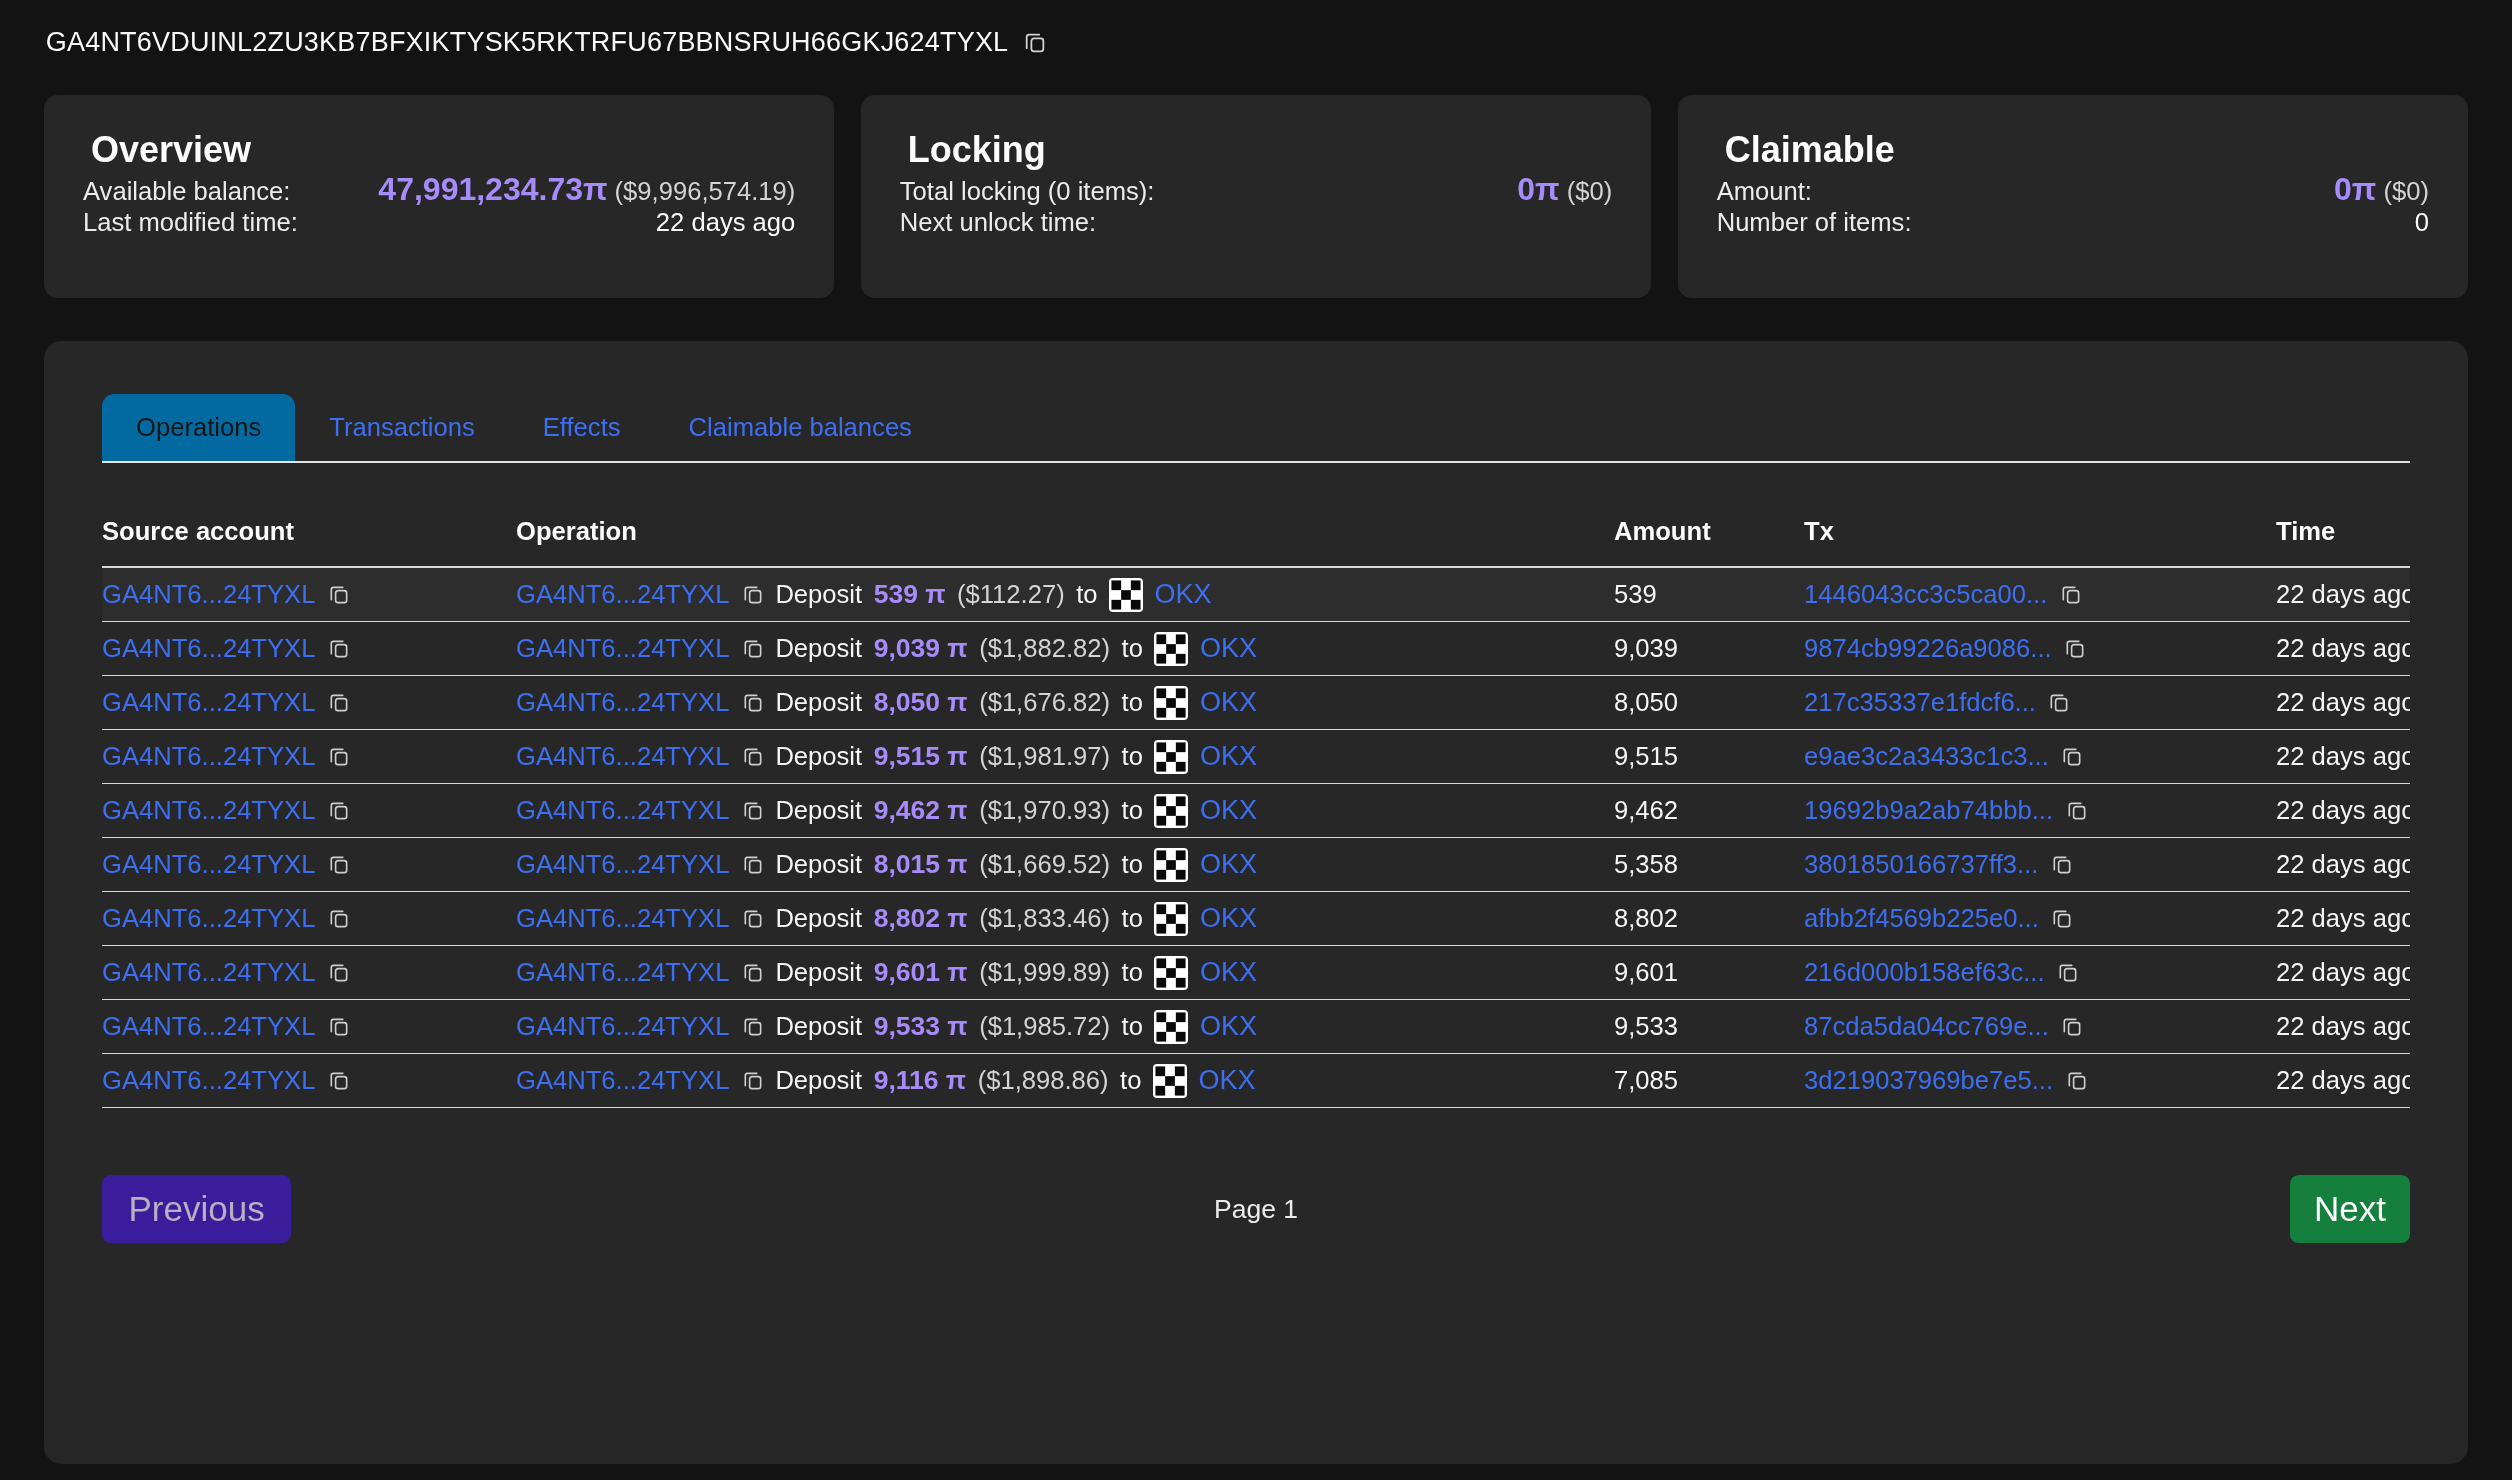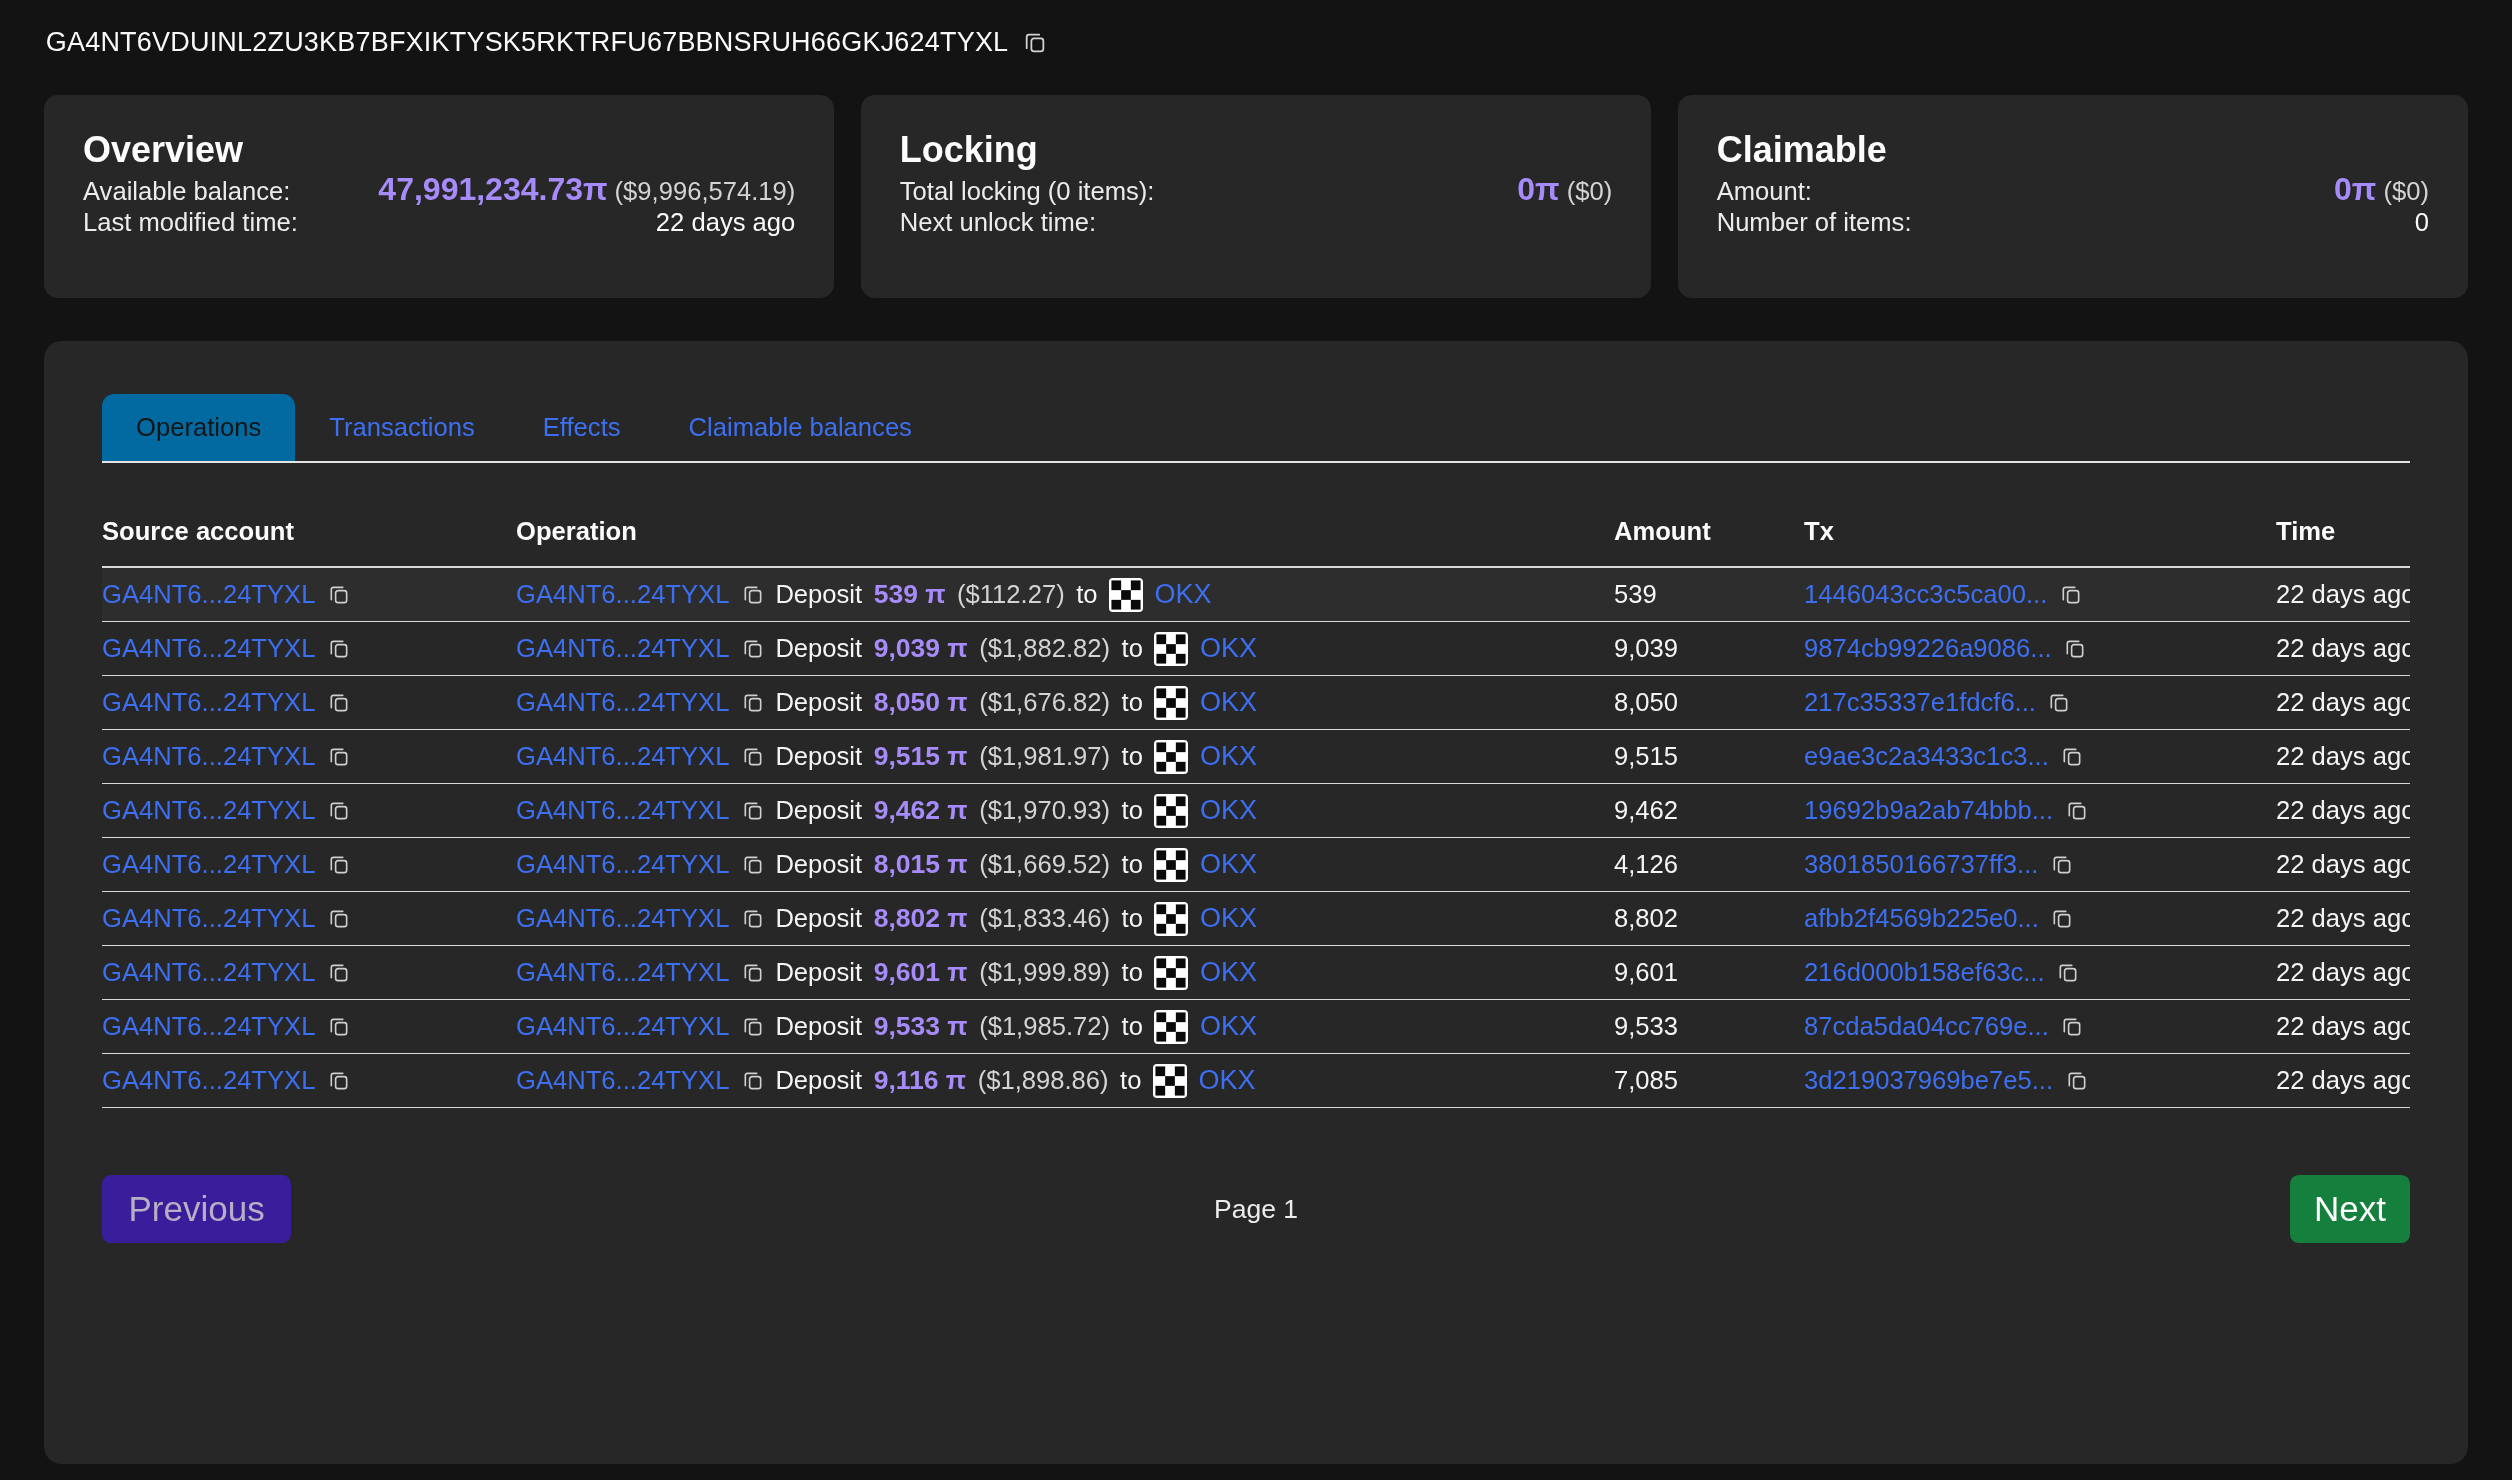--- a/index.html
+++ b/index.html
@@ -17,21 +17,21 @@
   .icon-btn { background: none; border: none; cursor: pointer; display: inline-flex; align-items: center; padding: 0; }
 
   
   .cards { display: grid; grid-template-columns: repeat(3, 1fr); gap: 26.5px; margin-top: 37px; }
   .card {
     background: #272727;
     border-radius: 14px;
     padding: 34px 39px;
     height: 203px;
   }
-  .card-title { font-size: 36px; font-weight: 700; color: #fcfcfc; }
+  .card-title { font-size: 36px; font-weight: 700; color: #fcfcfc; margin-left: 8px; }
   .card-row { display: flex; justify-content: space-between; align-items: baseline; }
   .card-row:first-of-type { margin-top: 30px; }
   .card-label { font-size: 25.6px; color: #ececec; }
   .card-value { font-size: 25.6px; color: #fafafa; text-align: right; white-space: nowrap; }
   .big-purple { font-size: 32px; font-weight: 700; color: #a78bfa; }
   .usd-sub { font-size: 25.6px; color: #d4d4d4; font-weight: 400; }
 
   
   .main-card {
     margin-top: 43px;
@@ -445,21 +445,21 @@
         <rect x="0" y="0" width="42" height="42" rx="5" fill="#ffffff"></rect>
         <rect x="3" y="3" width="12" height="12" fill="#0a0a0a"></rect>
         <rect x="27" y="3" width="12" height="12" fill="#0a0a0a"></rect>
         <rect x="15" y="15" width="12" height="12" fill="#0a0a0a"></rect>
         <rect x="3" y="27" width="12" height="12" fill="#0a0a0a"></rect>
         <rect x="27" y="27" width="12" height="12" fill="#0a0a0a"></rect>
       </svg>
       <a class="link okx-link">OKX</a>
     </div>
     <div class="cell">
-      <span>4,126</span>
+      <span>5,358</span>
     </div>
     <div class="cell">
       <a class="link">3801850166737ff3...</a>
       <button class="icon-btn">
         <svg width="23" height="23" viewBox="0 0 24 24" fill="none" stroke="#cfcfcf" stroke-width="1.7" stroke-linecap="round" stroke-linejoin="round">
           <rect x="9" y="8" width="11.5" height="12.5" rx="2.5"></rect>
           <path d="M16.5 4.5H6.8A2.3 2.3 0 0 0 4.5 6.8v10.7"></path>
         </svg>
       </button>
     </div>

